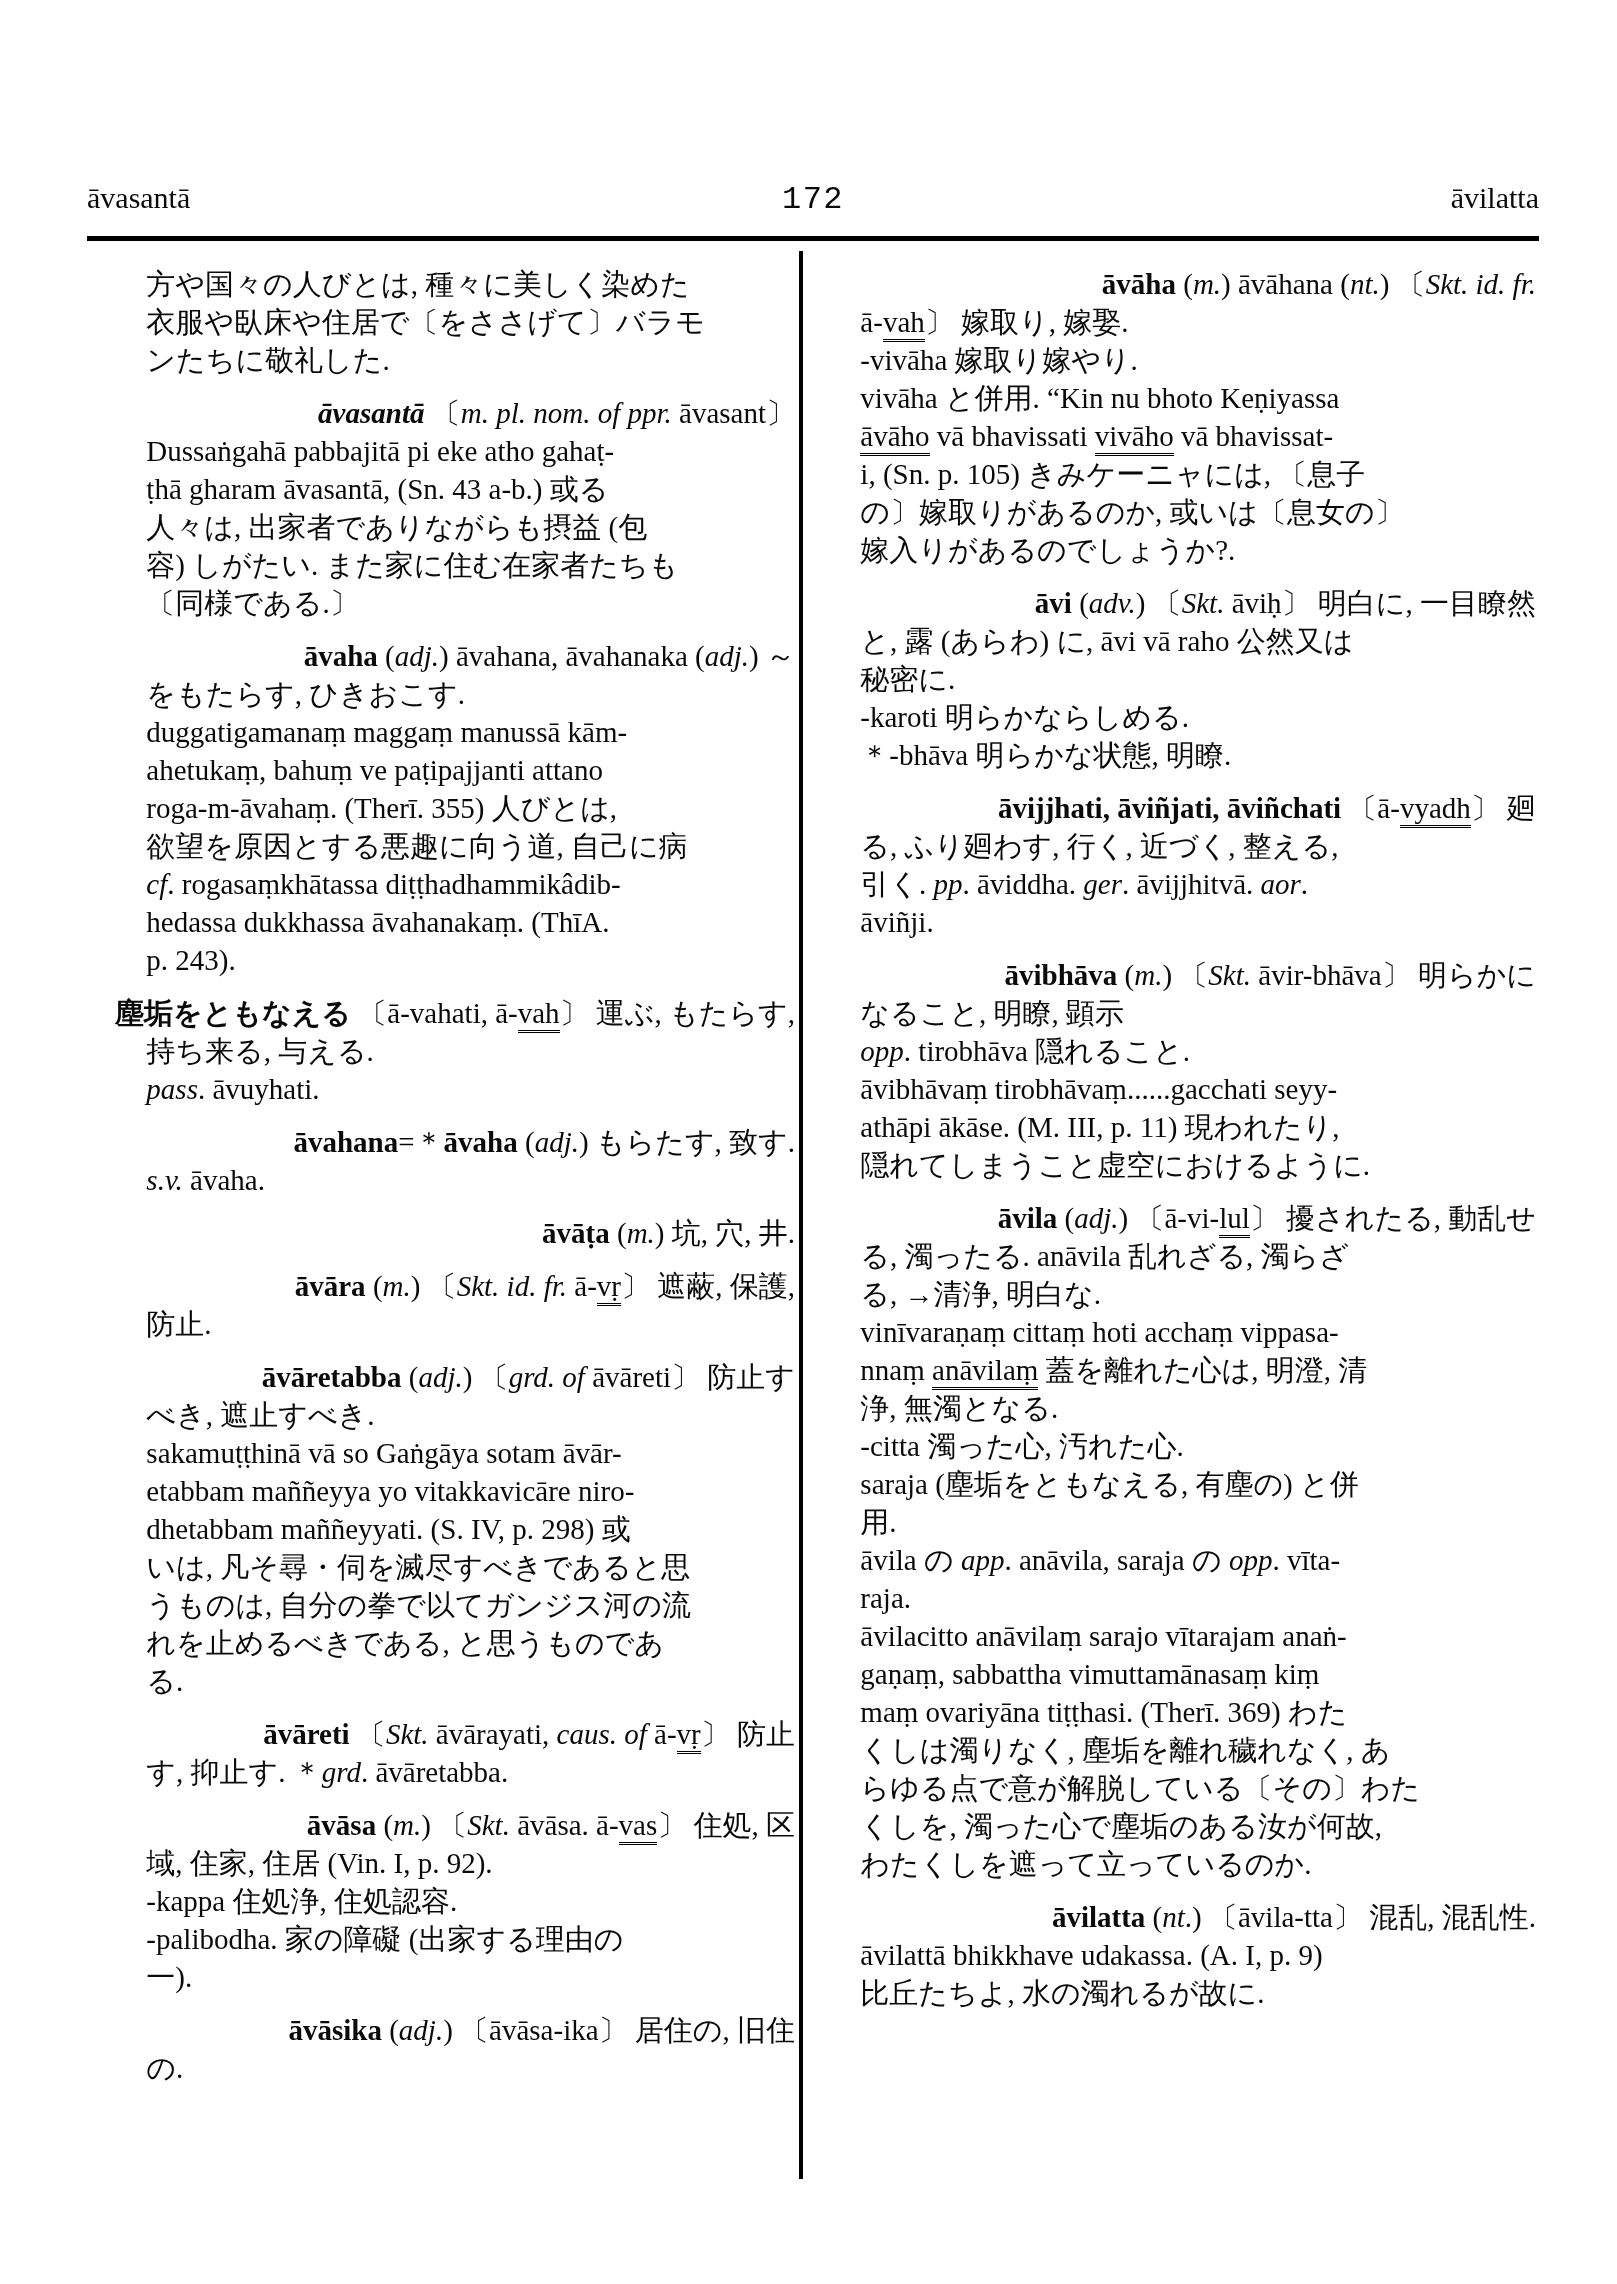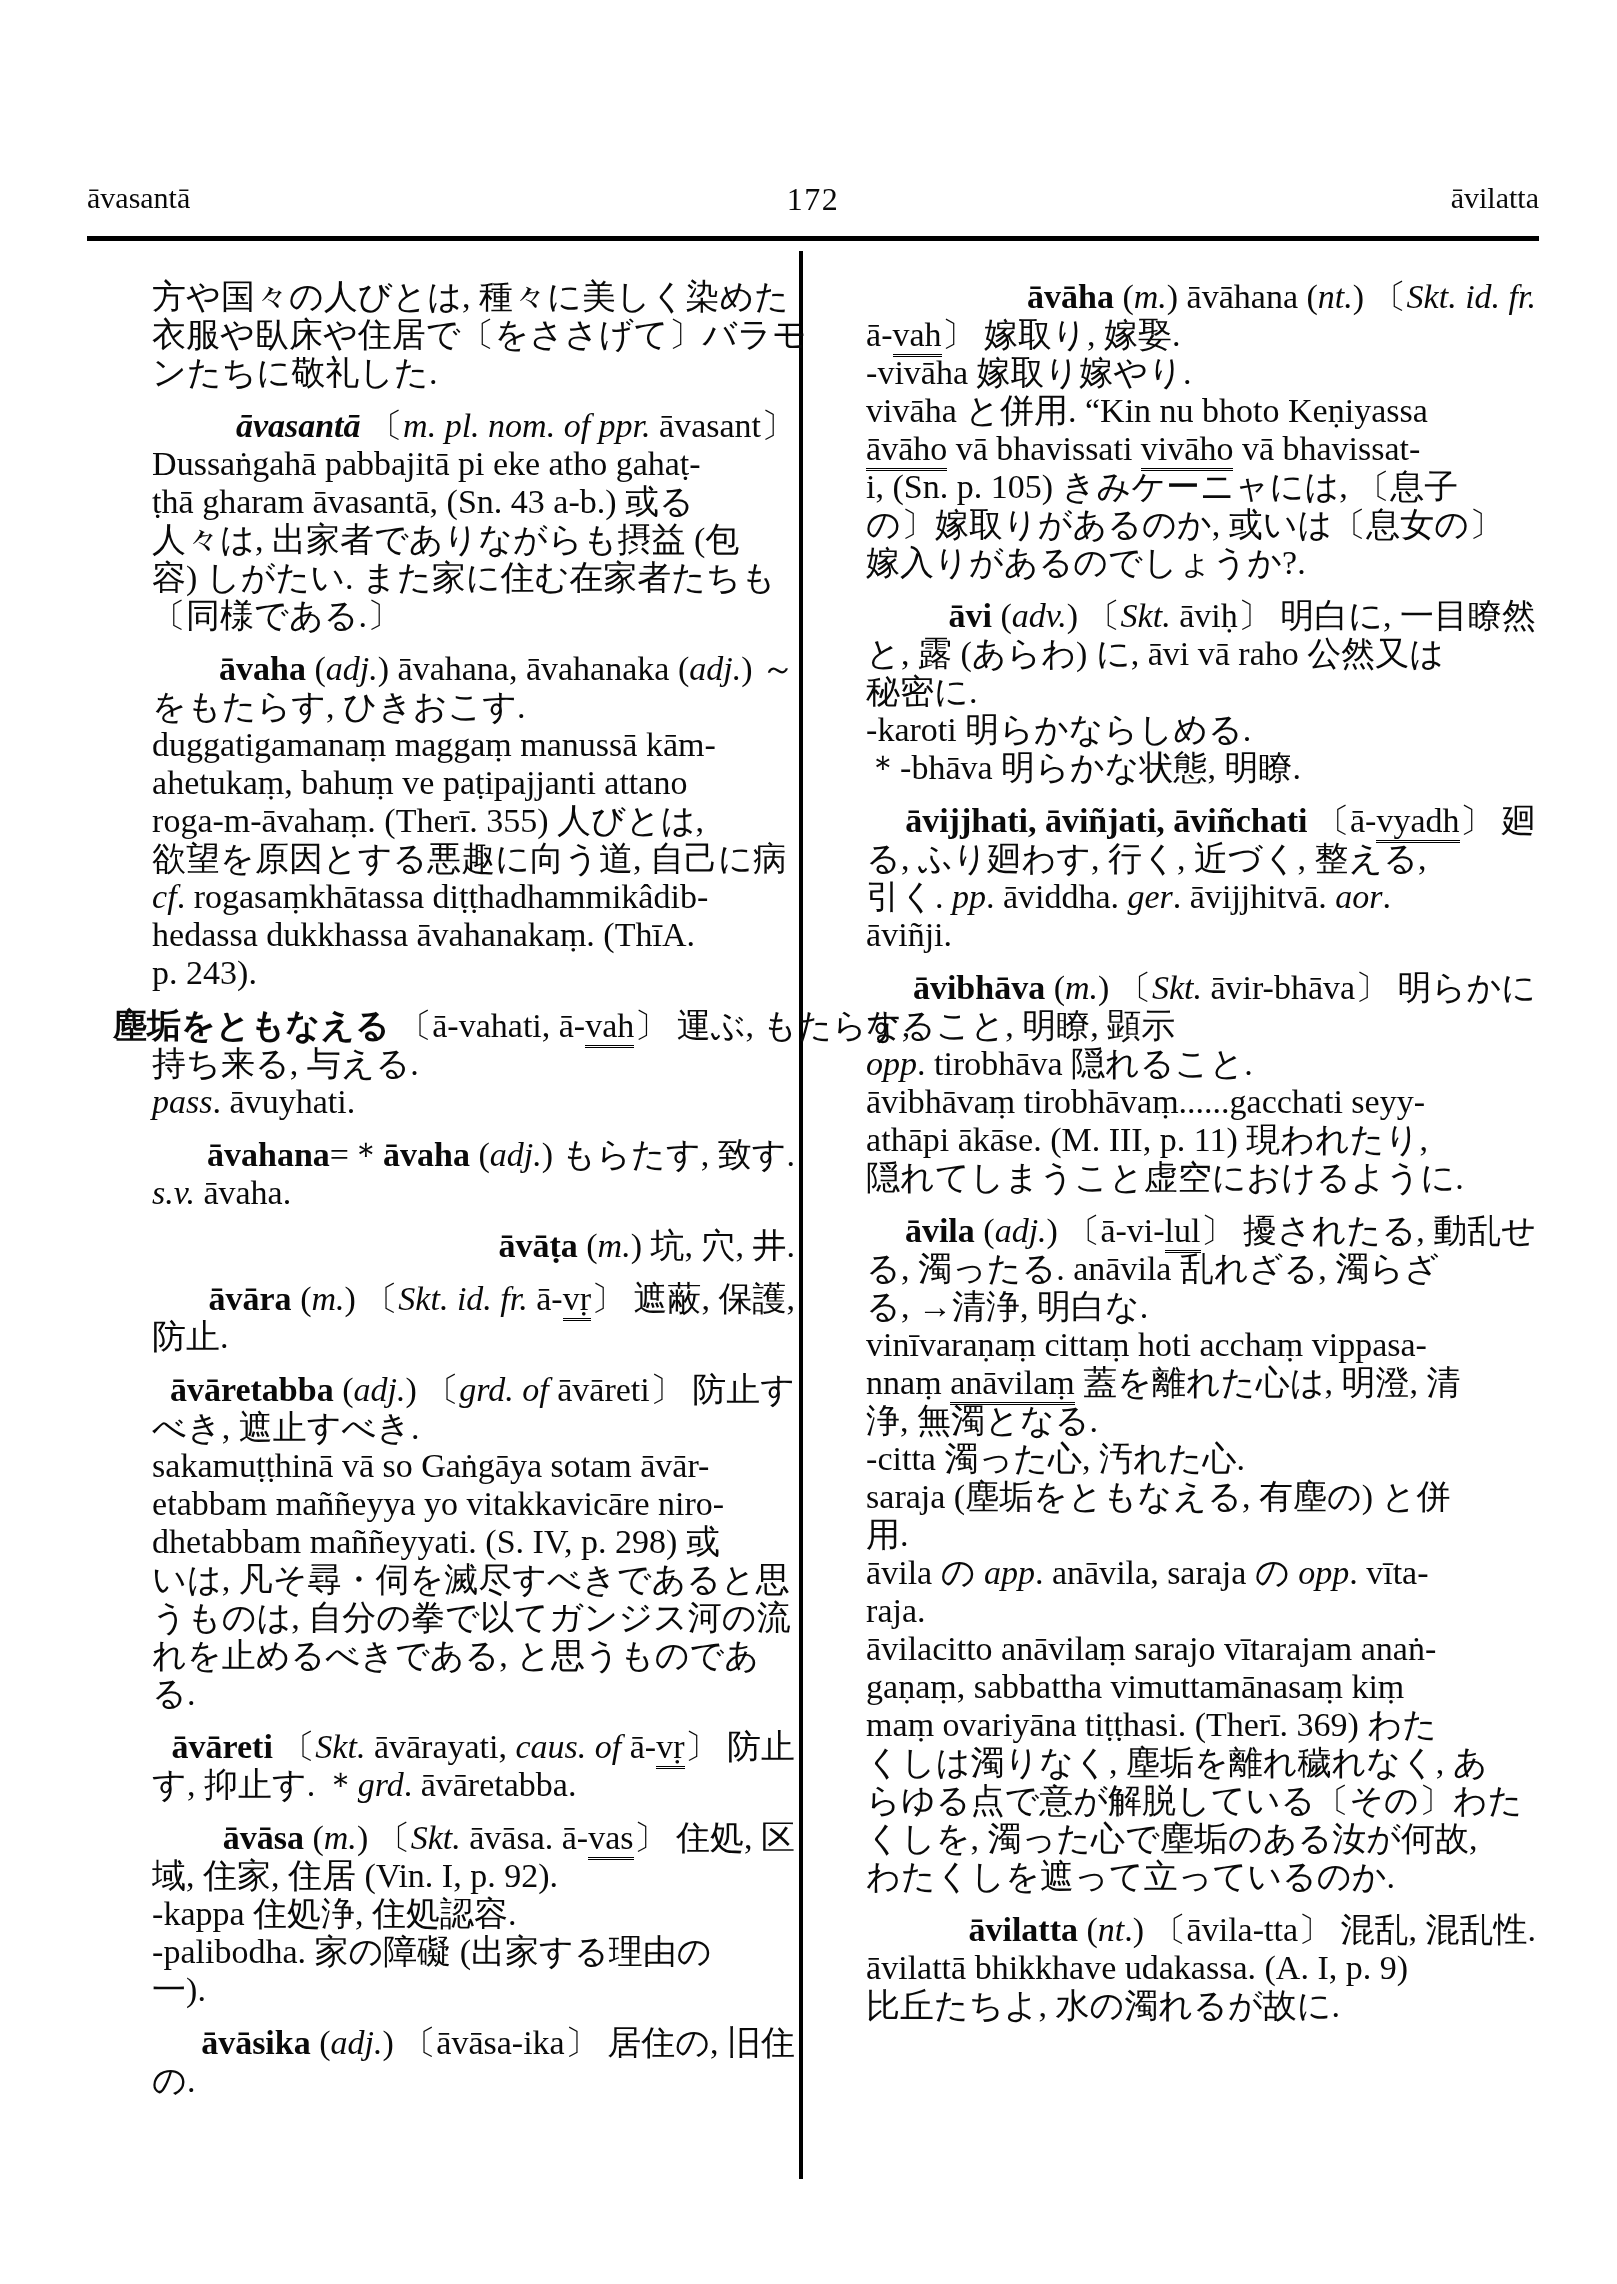--- a/index.html
+++ b/index.html
@@ -11,34 +11,34 @@
     font-family:"Liberation Serif","DejaVu Serif",serif;
     overflow:hidden;
   }
   .header{
     position:absolute;left:87px;top:181px;width:1452px;
     display:flex;justify-content:space-between;align-items:baseline;
     font-size:30px;
   }
   .pagenum{
     position:absolute;left:0;right:0;text-align:center;
-    font-size:32px;letter-spacing:1.5px;
+    font-size:32px;letter-spacing:1.5px;font-family:Liberation Mono, monospace;
   }
   .guide{position:relative;z-index:1;}
   .header-rule{
     position:absolute;left:87px;top:236px;width:1452px;height:5.3px;
     background:#000;
   }
   .column-divider{
     position:absolute;left:799px;top:251px;width:3.8px;height:1928px;
     background:#000;
   }
   .column{
-    position:absolute;top:278px;
-    font-size:34px;line-height:38px;
+    position:absolute;top:265px;
+    font-size:29px;line-height:38px;
     white-space:nowrap;
   }
   .col-left{left:113px;width:682px;}
   .col-right{left:827px;width:709px;}
   .line{padding-left:1.15em;}
   .line.hang{text-indent:-1.15em;text-align:right;}
   .line.entry-start{margin-top:15px;}
   .column .line:first-child{margin-top:0;}
   .s-b{font-weight:bold;}
   .s-i{font-style:italic;}

